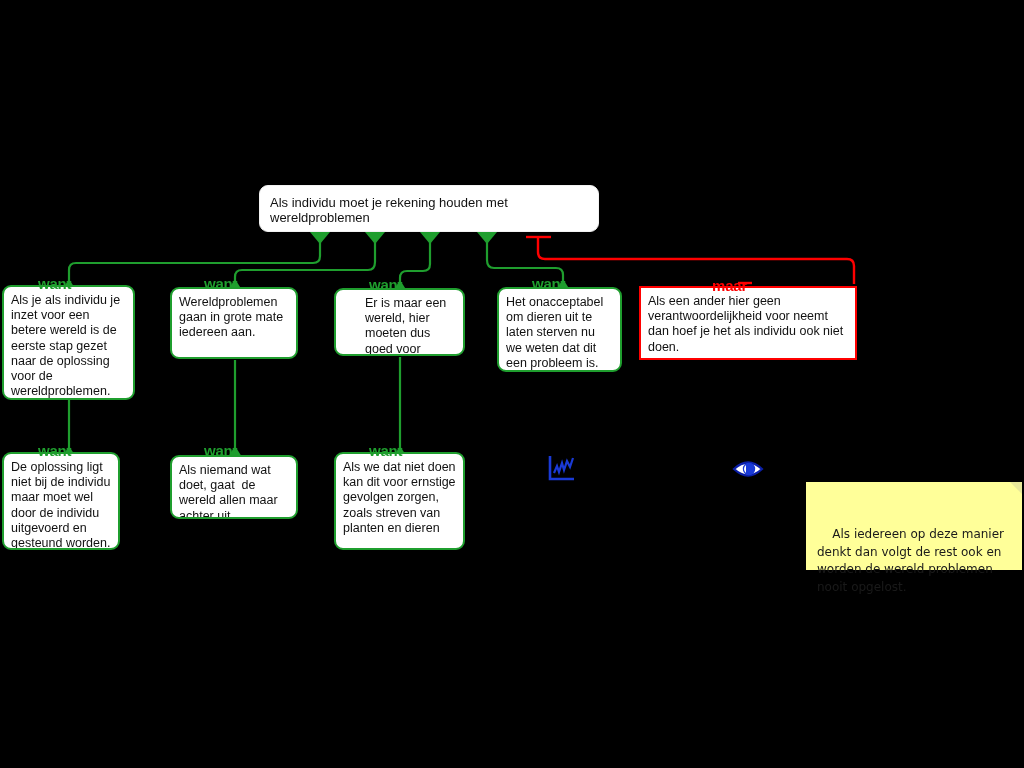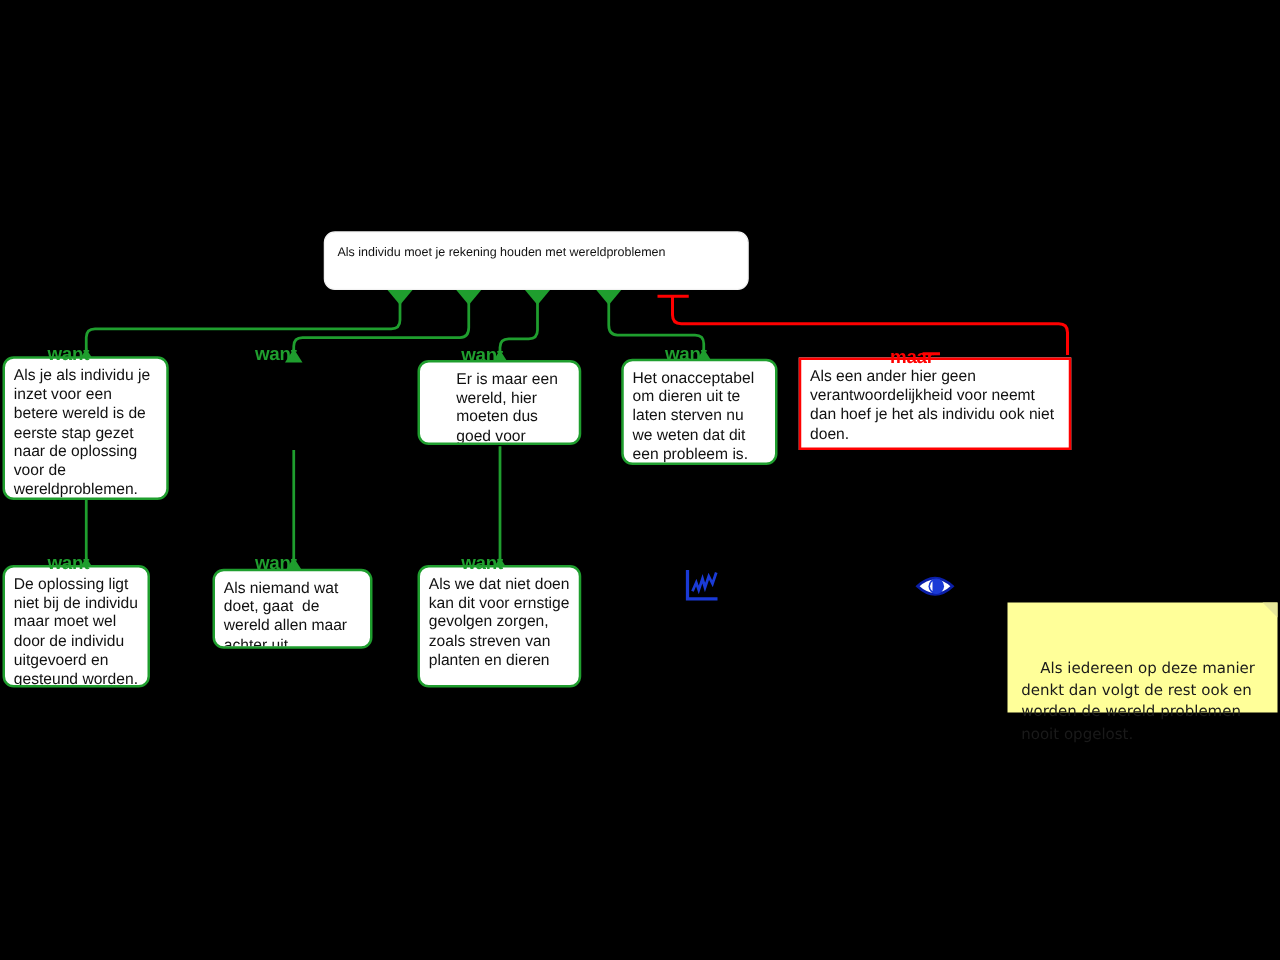--- a/index.html
+++ b/index.html
@@ -30,21 +30,21 @@
     color: #111111;
     font-size: 12.5px;
     line-height: 15.2px;
     padding: 6px 7px 5px 7px;
     white-space: pre-wrap;
     overflow: hidden;
   }
   .node.root {
     border: 1px solid #f2f2f2;
     border-radius: 9px;
-    font-size: 10px;
+    font-size: 13px;
     padding: 9px 10px;
   }
   .node.reason {
     border: 2px solid #1f9e2e;
     border-radius: 9px;
   }
   .node.objection {
     border: 2px solid #ff0000;
     border-radius: 0px;
   }
@@ -132,20 +132,21 @@
 
     <g stroke="#1f9e2e" stroke-width="2" fill="none">
       <path d="M563 368 L563 372"></path>
     </g>
   </svg>
 
   <div class="node root" style="left:259px; top:185px; width:340px; height:47px;">Als individu moet je rekening houden met wereldproblemen</div>
 
   <div class="node reason" style="left:2px; top:285px; width:133px; height:115px;">Als je als individu je inzet voor een betere wereld is de eerste stap gezet naar de oplossing voor de wereldproblemen.</div>
 
+  <div class="node reason" style="left:170px; top:287px; width:128px; height:72px;">Wereldproblemen gaan in grote mate iedereen aan.</div>
 
   <div class="node reason" style="left:334px; top:288px; width:131px; height:68px;padding-left:29px;">Er is maar een wereld, hier moeten dus goed voor zorgen</div>
 
   <div class="node reason" style="left:497px; top:287px; width:125px; height:85px;">Het onacceptabel om dieren uit te laten sterven nu we weten dat dit een probleem is.</div>
 
   <div class="node objection" style="left:639px; top:286px; width:218px; height:74px;">Als een ander hier geen verantwoordelijkheid voor neemt dan hoef je het als individu ook niet doen.</div>
 
   <div class="node reason" style="left:2px; top:452px; width:118px; height:98px;">De oplossing ligt niet bij de individu maar moet wel door de individu uitgevoerd en gesteund worden.</div>
 
   <div class="node reason" style="left:170px; top:455px; width:128px; height:64px;">Als niemand wat doet, gaat  de wereld allen maar achter uit.</div>

